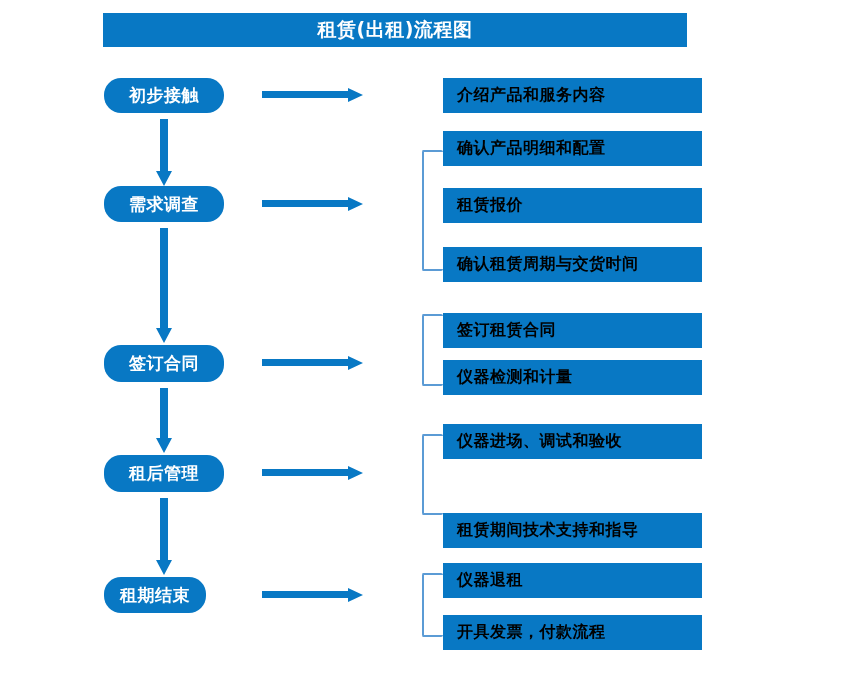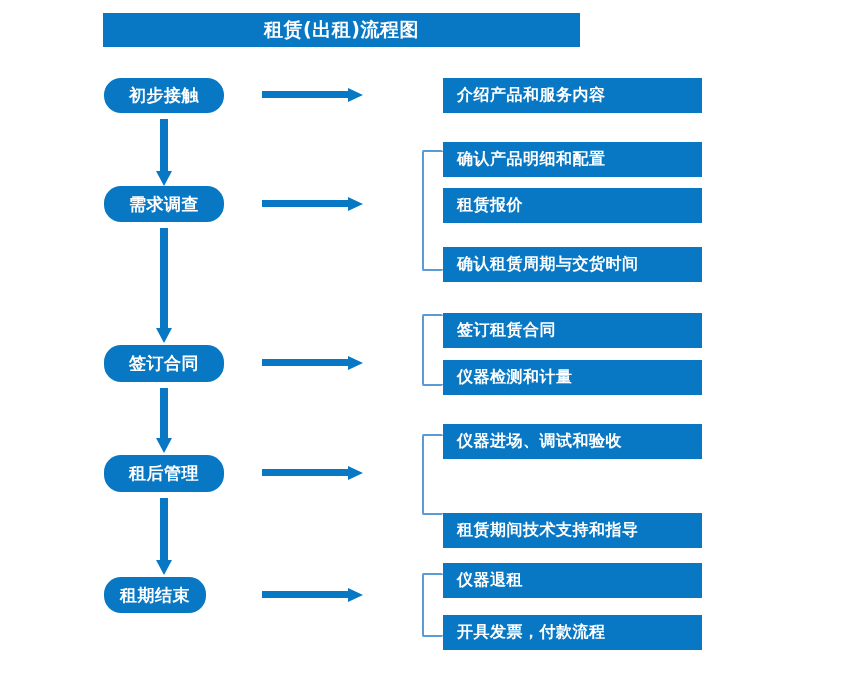--- a/index.html
+++ b/index.html
@@ -20,21 +20,21 @@
     left: 0;
     top: 0;
     width: 844px;
     height: 688px;
   }
 
   .title-bar {
     position: absolute;
     left: 103px;
     top: 13px;
-    width: 477px;
+    width: 584px;
     height: 34px;
     background: #0878C4;
     color: #ffffff;
     font-size: 19px;
     font-weight: bold;
     display: flex;
     align-items: center;
     justify-content: center;
     letter-spacing: 0.5px;
   }
@@ -51,21 +51,21 @@
     letter-spacing: 0.5px;
     border-radius: 17px;
   }
 
   .detail-box {
     position: absolute;
     left: 443px;
     width: 259px;
     height: 35px;
     background: #0878C4;
-    color: #ffffff;
+    color: #000000;
     font-size: 16px;
     font-weight: bold;
     display: flex;
     align-items: center;
     padding-left: 14px;
     box-sizing: border-box;
     letter-spacing: 0.5px;
   }
 
   .h-arrow {
@@ -171,21 +171,21 @@
   <div class="bracket" style="left:422px; top:150px; width:19px; height:117px;"></div>
 
   <div class="bracket" style="left:422px; top:314px; width:19px; height:68px;"></div>
 
   <div class="bracket" style="left:422px; top:434px; width:19px; height:77px;"></div>
 
   <div class="bracket" style="left:422px; top:573px; width:19px; height:60px;"></div>
 
   <div class="detail-box" style="top:78px;">介绍产品和服务内容</div>
 
-  <div class="detail-box" style="top:142px;">确认产品明细和配置</div>
+  <div class="detail-box" style="top:131px;">确认产品明细和配置</div>
 
   <div class="detail-box" style="top:188px;">租赁报价</div>
 
   <div class="detail-box" style="top:247px;">确认租赁周期与交货时间</div>
 
   <div class="detail-box" style="top:313px;">签订租赁合同</div>
 
   <div class="detail-box" style="top:360px;">仪器检测和计量</div>
 
   <div class="detail-box" style="top:424px;">仪器进场、调试和验收</div>

